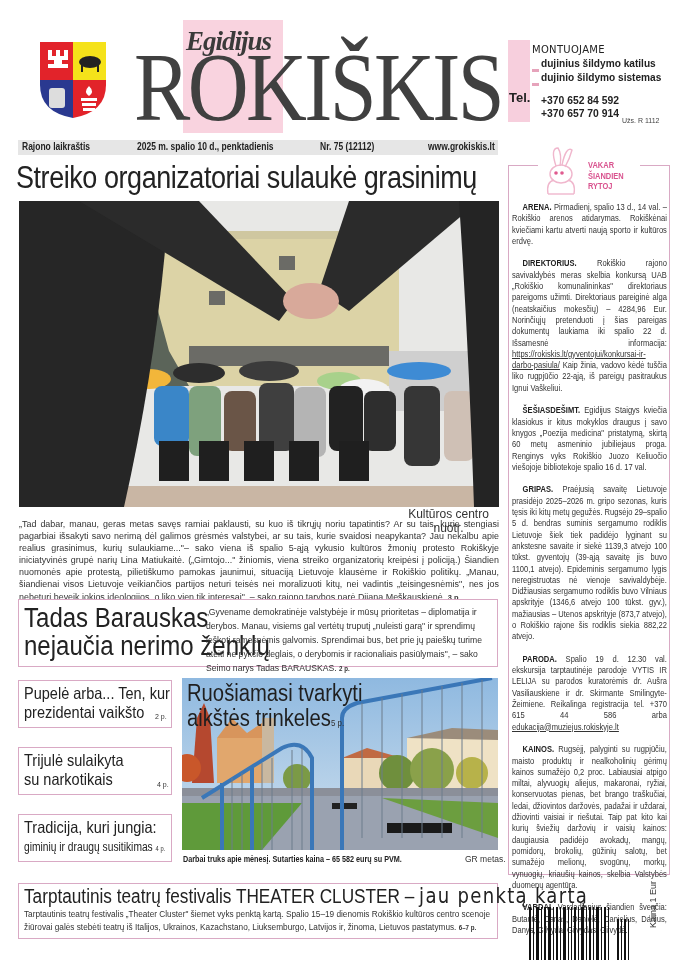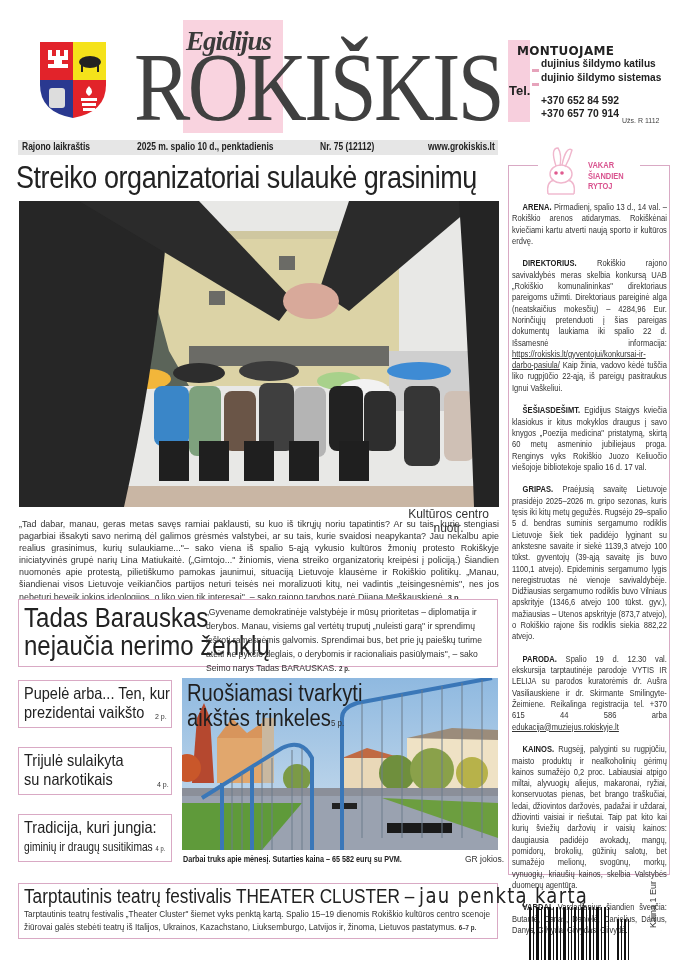--- a/index.html
+++ b/index.html
@@ -8,24 +8,24 @@
   .abs { position: absolute; }
 
   
   #crest { left: 38px; top: 40px; width: 70px; width: 70px; height: 80px; }
   #crest svg { width: 70px; height: 80px; }
   #mast-pink { left: 183px; top: 20px; width: 100px; height: 113px; background: #f9d3df; }
   #mast-sub { left: 186px; top: 26px; font-family: "Liberation Serif", serif; font-style: italic; font-weight: bold; font-size: 27px; color: #3a3a3a; letter-spacing: -1px; }
   #mast-title { left: 134px; top: 38px; font-family: "Liberation Serif", serif; font-size: 98px; color: #404040; letter-spacing: -3px; line-height: 1; transform: scaleX(0.86); transform-origin: left top; }
 
   #ad-pink { left: 508px; top: 40px; width: 22px; height: 82px; background: #f7cfdd; }
-  #ad-title { left: 517px; top: 44px; font-family: "DejaVu Sans", sans-serif; font-weight: bold; font-size: 12px; color: #222; letter-spacing: 0.3px; }
+  #ad-title { left: 532px; top: 44px; font-family: "DejaVu Sans", sans-serif; font-weight: normal; font-size: 10px; color: #222; letter-spacing: 0.3px; }
   .ad-line { left: 532px; font-family: "Liberation Sans", sans-serif; font-weight: bold; font-size: 11.5px; color: #222; transform: scaleX(0.88); transform-origin: left top; }
   .ad-bullet { left: 532px; width: 7px; height: 3px; background: #e6a3bb; }
-  #ad-tel { left: 509px; top: 83px; font-weight: bold; font-size: 13px; color: #222; }
+  #ad-tel { left: 509px; top: 90px; font-weight: bold; font-size: 13px; color: #222; }
   .ad-phone { left: 541px; font-weight: bold; font-size: 11.5px; color: #222; transform: scaleX(0.9); transform-origin: left top; }
   #ad-ref { left: 622px; top: 117px; font-size: 7px; color: #444; }
 
   
   #infobar { left: 18px; top: 140px; width: 480px; height: 15px; background: #e6e6e6; }
   .info { top: 141px; font-weight: bold; font-size: 10px; color: #222; transform: scaleX(0.85); transform-origin: left top; }
 
   
   #headline { left: 16px; top: 160px; font-size: 31px; color: #222; letter-spacing: -0.5px; transform: scaleX(0.87); transform-origin: left top; white-space: nowrap; }
 
@@ -234,21 +234,21 @@
       <path d="M50 100 L50 172 M60 95 L60 172 M80 85 L80 172 M90 80 L90 172 M110 72 L110 172 M120 70 L120 172"></path>
       <path d="M180 25 L180 160 M200 20 L200 160 M220 16 L220 160 M240 12 L240 160 M260 8 L260 160 M280 5 L280 160 M300 2 L300 160"></path>
     </g>
   </svg>
 </div>
 <div class="abs" id="photo2-h">
   <div>Ruošiamasi tvarkyti</div>
   <div><span>aikštės trinkeles</span><span class="pgref" style="font-size:9px">5 p.</span></div>
 </div>
 <div class="abs" id="photo2-cap">Darbai truks apie mėnesį. Sutarties kaina – 65 582 eurų su PVM.</div>
-<div class="abs" id="photo2-credit">GR jokios.</div>
+<div class="abs" id="photo2-credit">GR metas.</div>
 
 <div class="abs tbox" id="theater"></div>
 <div class="abs" id="theater-h">
   <span>Tarptautinis teatrų festivalis THEATER CLUSTER –</span>
   <span class="wide">jau penktą kartą</span>
 </div>
 <div class="abs" id="theater-t">
   <span>Tarptautinis teatrų festivalis „Theater Cluster" šiemet vyks penktą kartą. Spalio 15–19 dienomis Rokiškio kultūros centro scenoje žiūrovai galės stebėti teatrų iš Italijos, Ukrainos, Kazachstano, Liuksemburgo, Latvijos ir, žinoma, Lietuvos pastatymus.</span>
   <span class="pgref" style="font-weight:bold">6–7 p.</span>
 </div>

